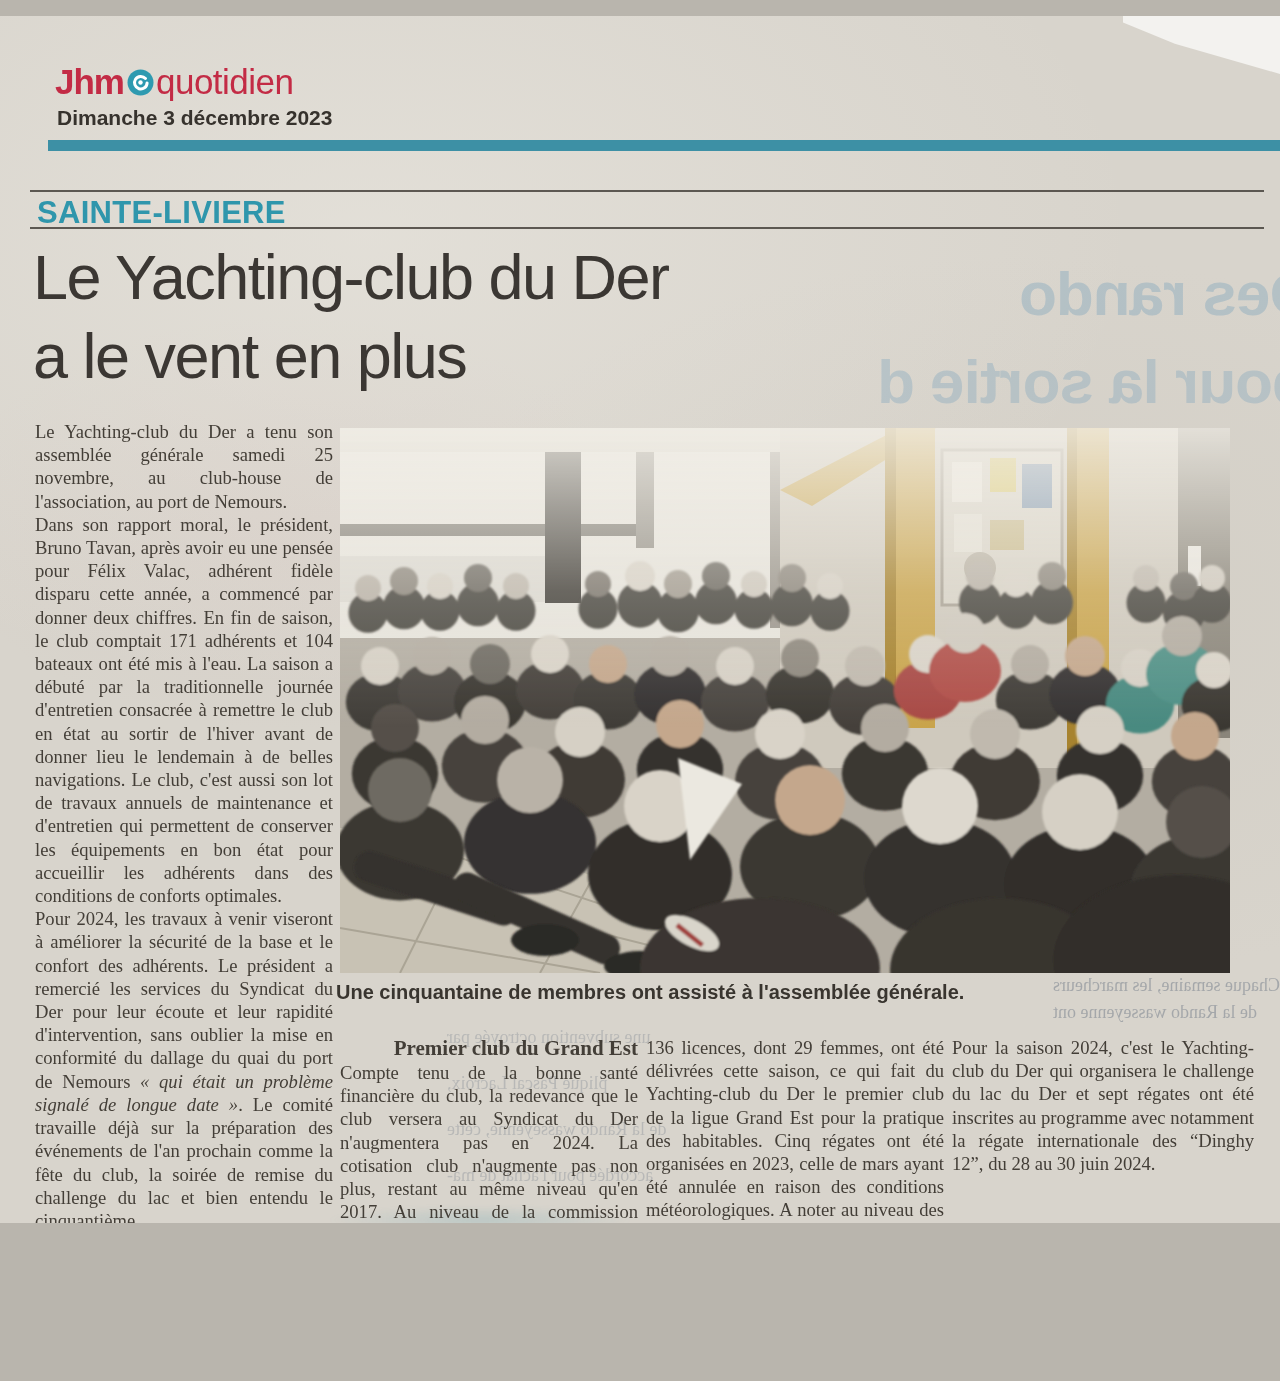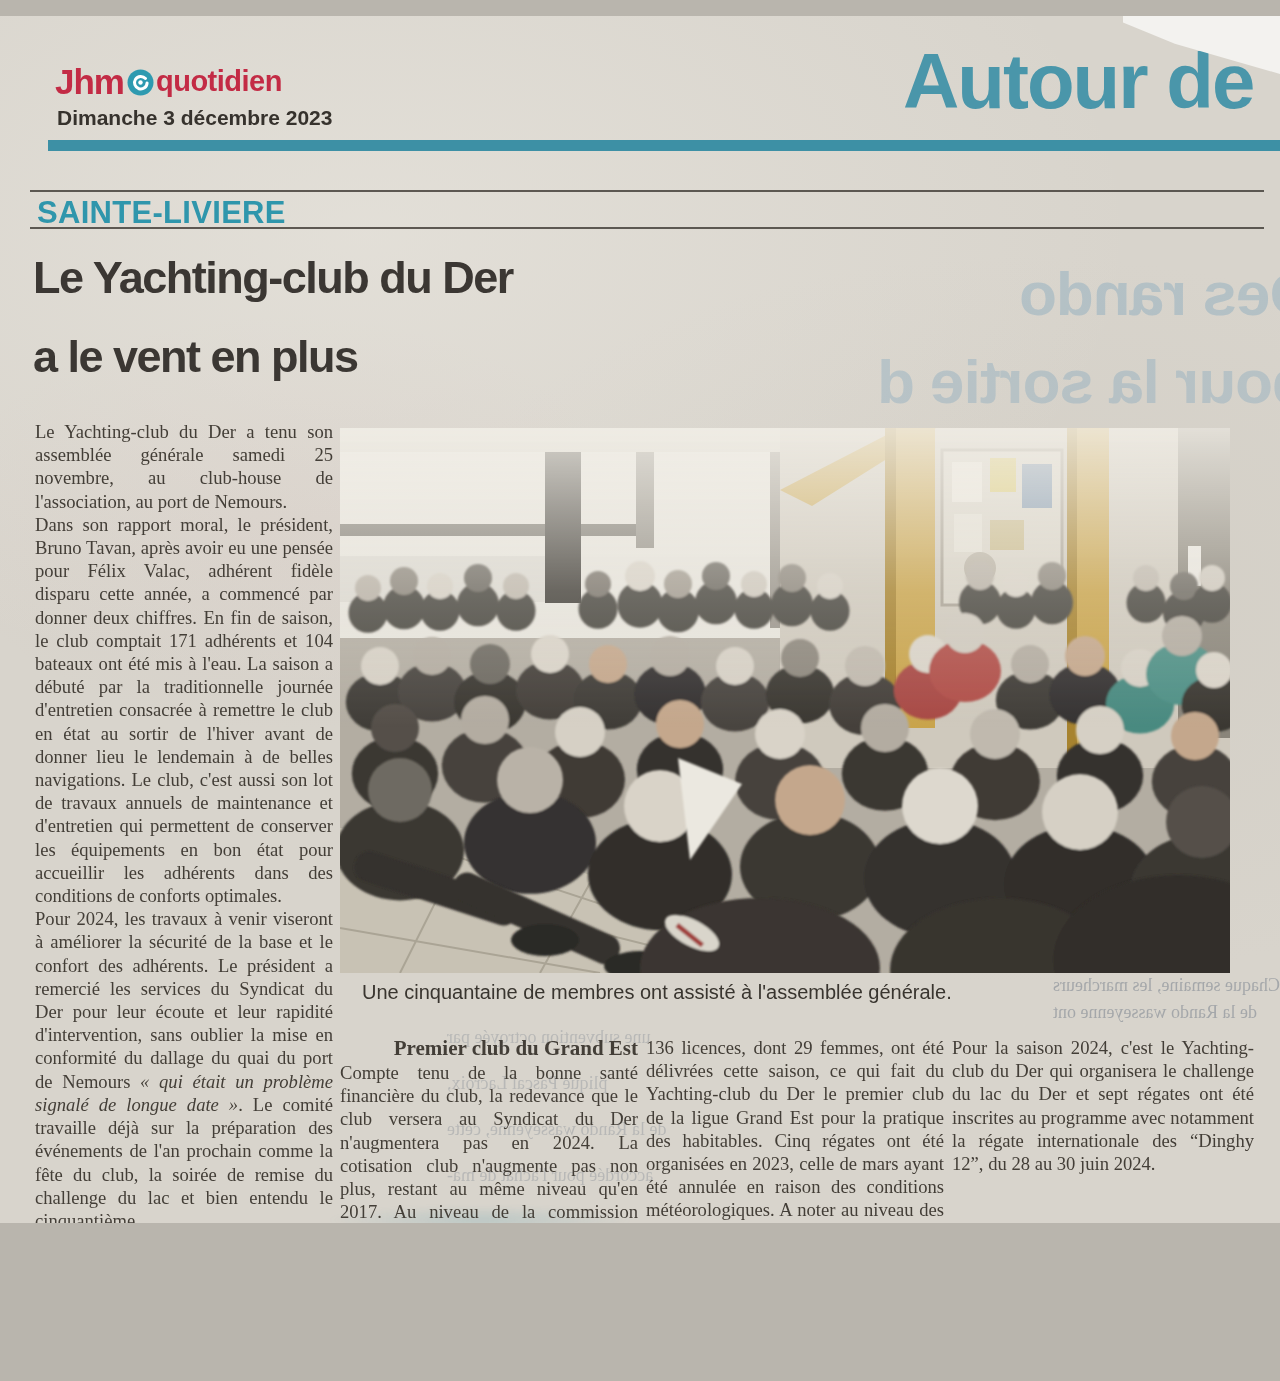--- a/index.html
+++ b/index.html
@@ -12,43 +12,43 @@
       radial-gradient(500px 300px at 22% 42%, rgba(205,160,160,.10), rgba(205,160,160,0) 70%),
       #d8d4cc;
     color:#433e37;
     padding-left:28px;
   }
   .abs{position:absolute;}
   
   #logo{left:55px;top:48px;display:flex;align-items:center;z-index:3;}
   #logo .jhm{font-weight:800;font-size:35px;color:#c32b45;letter-spacing:-1px;line-height:1;}
   #logo .glyph{margin:2px 2px 0 3px;display:block;}
-  #logo .quot{font-weight:700;font-size:29px;color:#c32b45;letter-spacing:-.5px;line-height:1;}
+  #logo .quot{font-weight:400;font-size:35px;color:#c32b45;letter-spacing:-.5px;line-height:1;}
   #date{left:57px;top:90px;font-weight:700;font-size:21px;color:#36322d;z-index:3;}
   #section-title{left:903px;top:26px;font-weight:800;font-size:78px;line-height:1;color:#4a96aa;letter-spacing:-2px;white-space:nowrap;z-index:2;}
   #teal-bar{left:48px;top:124px;width:1232px;height:11px;background:#3d90a5;z-index:2;}
   
   .rule{left:30px;width:1234px;height:2px;background:#45413b;opacity:.85;}
   #rule-top{top:174px;}
   #rule-bottom{top:211px;}
   #kicker{left:37px;top:181px;font-weight:800;font-size:31px;line-height:1;color:#2f96ac;letter-spacing:.3px;z-index:2;}
-  #headline{left:33px;top:222px;font-weight:700;font-size:45px;line-height:79px;letter-spacing:-1.5px;color:#3b3733;z-index:2;}
+  #headline{left:33px;top:222px;font-weight:400;font-size:63px;line-height:79px;letter-spacing:-1.5px;color:#3b3733;z-index:2;}
   
   .col{position:absolute;width:298px;font-family:"Liberation Serif",serif;font-size:18.6px;line-height:23.2px;text-align:justify;color:#433e37;z-index:2;hyphens:auto;}
   .col p{margin:0;}
   #col1{left:35px;top:404px;}
   #col2{left:340px;top:1020px;}
   #col3{left:646px;top:1020px;}
   #col4{left:952px;top:1020px;width:302px;}
   .q-italic{font-style:italic;}
   .subhead{font-weight:700;font-size:21px;line-height:25px;text-align:right;margin:20px 0 14px 0;}
   
   #photo-wrap{left:340px;top:412px;width:890px;height:545px;z-index:1;}
   #photo-wrap svg{display:block;width:100%;height:100%;}
-  #caption{left:362px;top:963px;width:885px;font-weight:400;font-size:20px;line-height:26px;color:#39352f;z-index:2;}
+  #caption{left:336px;top:963px;width:885px;font-weight:700;font-size:20px;line-height:26px;color:#39352f;z-index:2;}
   
   .bleed{position:absolute;transform:scaleX(-1);pointer-events:none;z-index:1;}
   #bleed-h1{right:-6px;top:242px;font-weight:800;font-size:62px;letter-spacing:-1px;color:#7fa5bd;opacity:.40;}
   #bleed-h2{right:-2px;top:330px;font-weight:800;font-size:62px;letter-spacing:-1px;color:#7fa5bd;opacity:.36;}
   #bleed-col4{right:28px;top:956px;font-family:"Liberation Serif",serif;font-size:18px;line-height:27px;color:#5f6b7c;opacity:.42;text-align:right;}
   #bleed-col2{right:642px;top:998px;font-family:"Liberation Serif",serif;font-size:18px;line-height:46px;color:#5f6b7c;opacity:.26;text-align:right;}
   .smear{position:absolute;pointer-events:none;z-index:1;filter:blur(2px);}
   #smear1{left:1055px;top:1254px;width:210px;height:36px;background:radial-gradient(ellipse at center, rgba(62,147,168,.38), rgba(62,147,168,0) 72%);}
   #smear2{left:330px;top:1190px;width:300px;height:28px;background:radial-gradient(ellipse at center, rgba(62,147,168,.18), rgba(62,147,168,0) 72%);}
   
@@ -65,21 +65,20 @@
   <div class="abs" id="logo">
     <span class="jhm">Jhm</span>
     <svg class="glyph" width="27" height="27" viewBox="0 0 27 27">
       <circle cx="13.5" cy="13.5" r="13" fill="#2e9ab0"></circle>
       <path d="M18.5 9.5 a6.3 6.3 0 1 0 1.6 4.4" stroke="#ffffff" stroke-width="3" fill="none" stroke-linecap="round"></path>
       <circle cx="13.5" cy="13.5" r="2.2" fill="#ffffff"></circle>
     </svg>
     <span class="quot">quotidien</span>
   </div>
   <div class="abs" id="date">Dimanche 3 décembre 2023</div>
-  <div class="abs" id="section-title">Autour de</div>
   <div class="abs" id="teal-bar"></div>
 
   <div class="abs rule" id="rule-top"></div>
   <div class="abs" id="kicker">SAINTE-LIVIERE</div>
   <div class="abs rule" id="rule-bottom"></div>
   <div class="abs" id="headline">
     <div>Le Yachting-club du Der</div>
     <div>a le vent en plus</div>
   </div>
 

